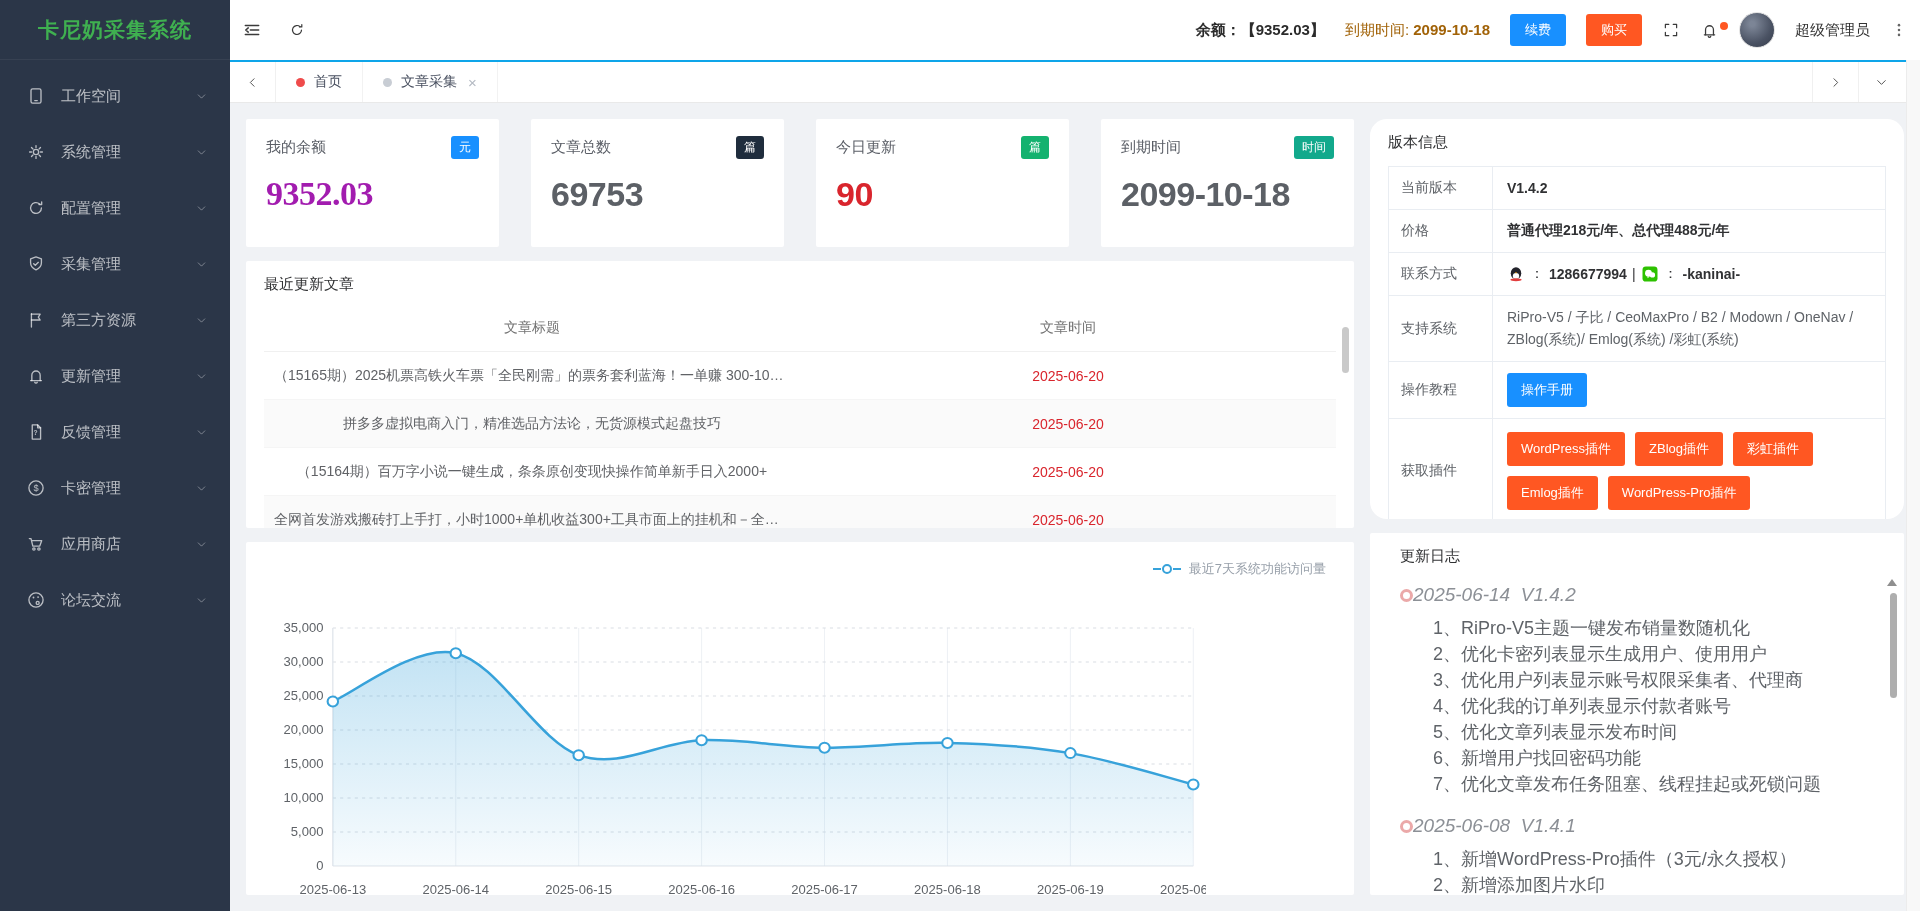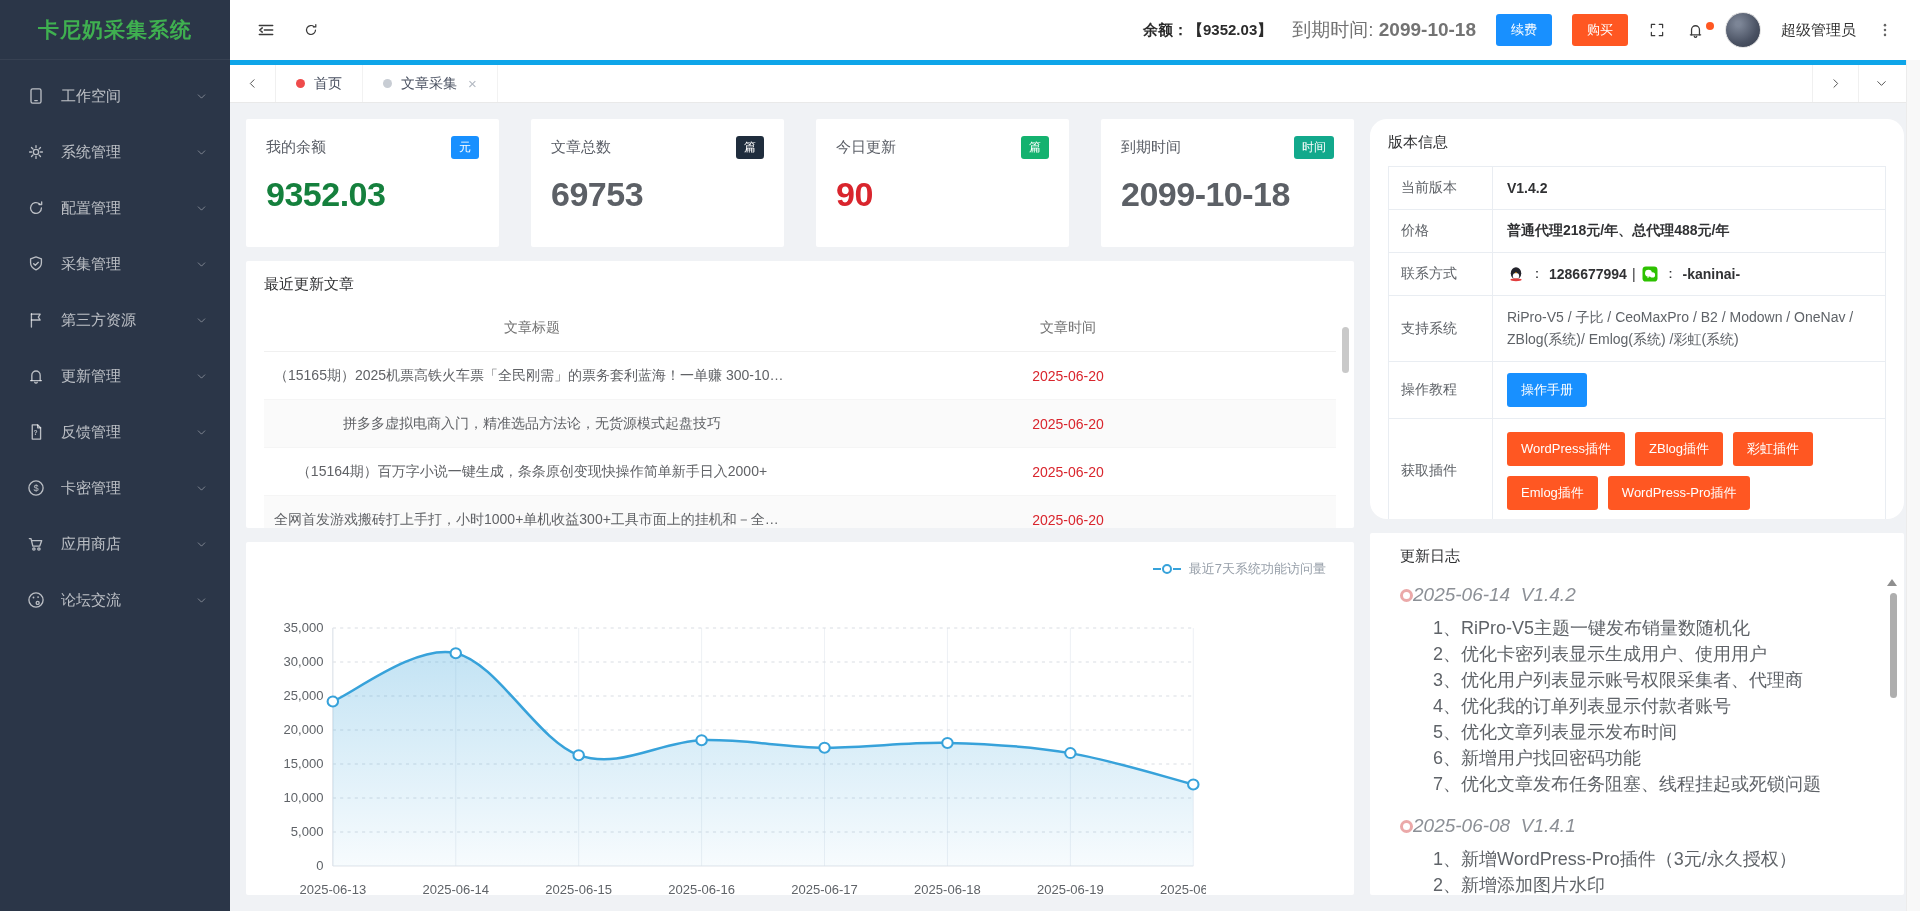--- a/index.html
+++ b/index.html
@@ -15,36 +15,36 @@
 .side-menu { padding-top:8px; }
 .side-item { height:56px; display:flex; align-items:center; padding:0 22px 0 26px;
   color:rgba(255,255,255,0.68); font-size:15px; cursor:pointer; }
 .side-item .sicon { width:20px; height:20px; margin-right:15px; display:flex; align-items:center; }
 .side-item svg { stroke:rgba(255,255,255,0.75); }
 .side-item .chev { margin-left:auto; display:flex; }
 .side-item .chev svg { stroke:rgba(255,255,255,0.45); }
 
 
 .main { flex:1; display:flex; flex-direction:column; min-width:0; }
-.header { height:60px; background:#fff; display:flex; align-items:center; padding:0 26px; gap:26px; flex-shrink:0; }
+.header { height:60px; background:#fff; display:flex; align-items:center; padding:0 12px; gap:26px; flex-shrink:0; }
 .hicon { display:flex; align-items:center; cursor:pointer; color:#3a3a3a; }
 .hright { margin-left:auto; display:flex; align-items:center; gap:20px; }
 .balance { font-size:15px; font-weight:bold; color:#2b2b2b; }
-.expire { font-size:19px; color:#737373; }
+.expire { font-size:15px; color:#a16207; }
 .expire b { font-weight:bold; }
 .btn { border:none; color:#fff; font-size:13px; padding:7px 15px; border-radius:3px; cursor:pointer; font-family:inherit; }
 .bell-wrap { position:relative; }
 .bell-dot { position:absolute; right:-9px; top:1px; width:8px; height:8px; border-radius:50%; }
 .avatar { width:36px; height:36px; border-radius:50%;
   background:radial-gradient(circle at 36% 32%, #7c8596 8%, #4a5263 60%, #353c4b 100%);
   border:1px solid #e3e3e3; }
 .uname { font-size:15px; color:#333; }
 
 
-.tabbar { height:43px; background:#fff; border-top:5px solid #0ea5e9; border-bottom:1px solid #e9e9e9;
+.tabbar { height:43px; background:#fff; border-top:2px solid #0ea5e9; border-bottom:1px solid #e9e9e9;
   display:flex; align-items:stretch; flex-shrink:0; }
 .tab-nav { width:46px; display:flex; align-items:center; justify-content:center; border-right:1px solid #f0f0f0; color:#555; cursor:pointer; }
 .tab { display:flex; align-items:center; gap:9px; padding:0 20px; border-right:1px solid #f2f2f2;
   font-size:14px; color:#495060; cursor:pointer; background:#fff; }
 .tab-dot { width:9px; height:9px; border-radius:50%; }
 .tab-close { color:#b3b9c2; font-size:15px; margin-left:2px; }
 .tab-ctrls { margin-left:auto; display:flex; }
 .tab-ctrl { width:46px; display:flex; align-items:center; justify-content:center; border-left:1px solid #f0f0f0; color:#555; cursor:pointer; }
 
 
@@ -354,21 +354,21 @@
     <div class="content">
 
       <div class="col-left">
 
         <div class="stats-row">
           <div class="card stat-card">
             <div class="stat-head">
                 <span>我的余额</span>
                 <span class="badge" style="background: rgb(24, 144, 255);">元</span>
               </div>
-            <div class="stat-value" style="color: #15803d;">9352.03</div>
+            <div class="stat-value" style="color: #a21caf; font-family: Liberation Serif, serif;">9352.03</div>
           </div>
           <div class="card stat-card">
             <div class="stat-head">
                 <span>文章总数</span>
                 <span class="badge" style="background: rgb(31, 45, 61);">篇</span>
               </div>
             <div class="stat-value" style="color: rgb(92, 96, 102);">69753</div>
           </div>
           <div class="card stat-card">
             <div class="stat-head">

